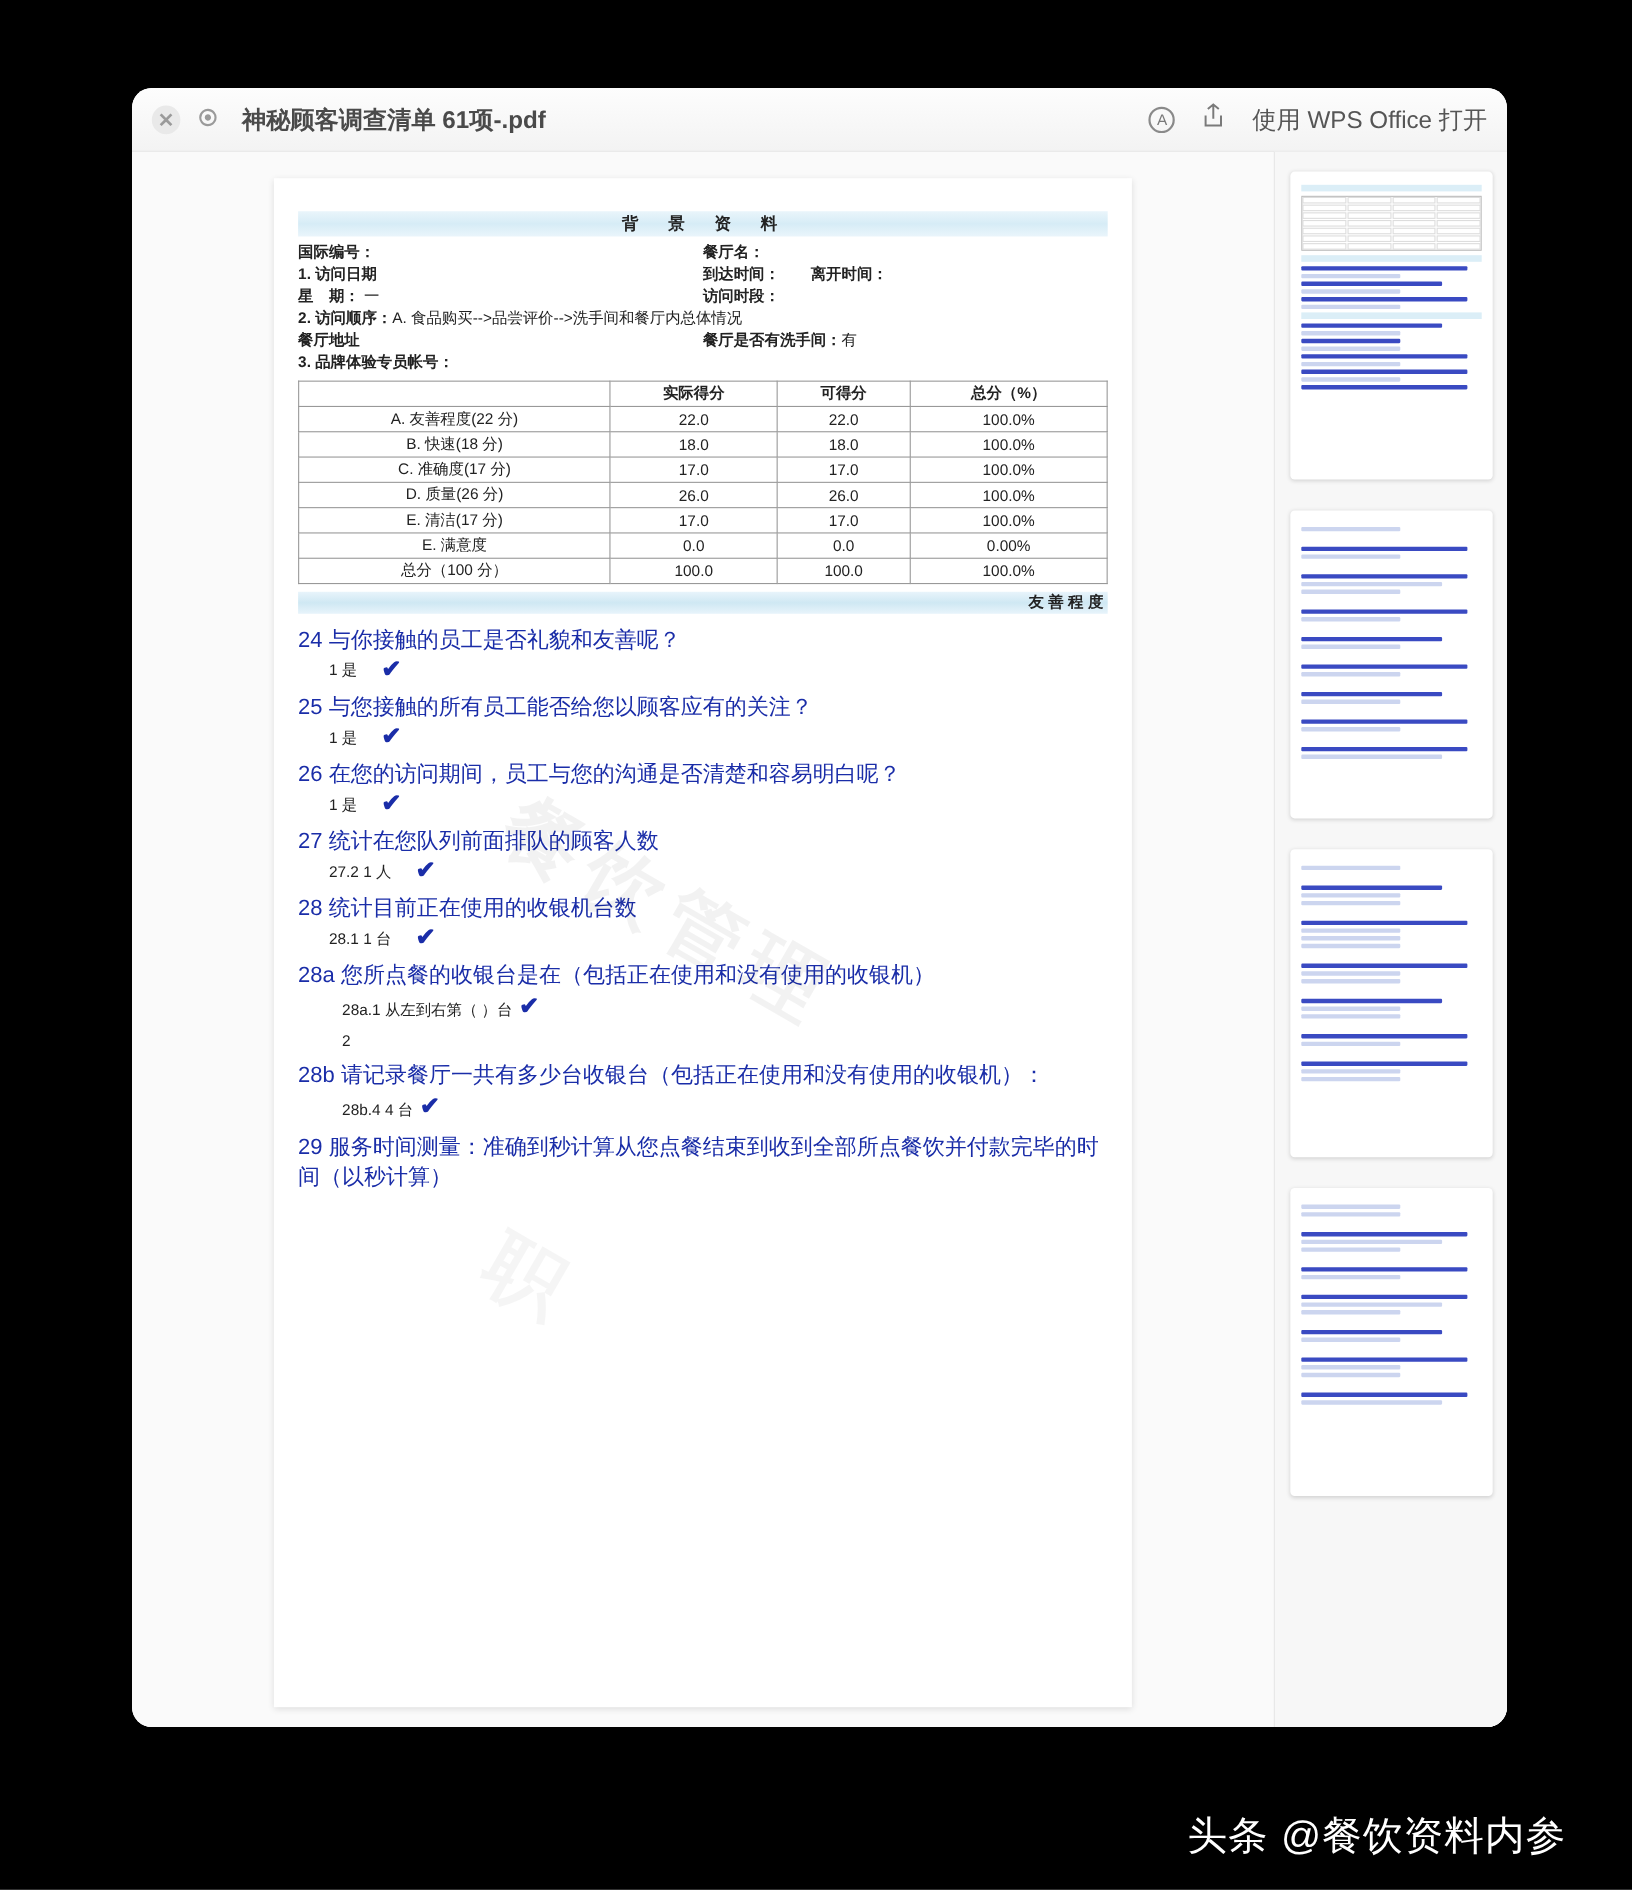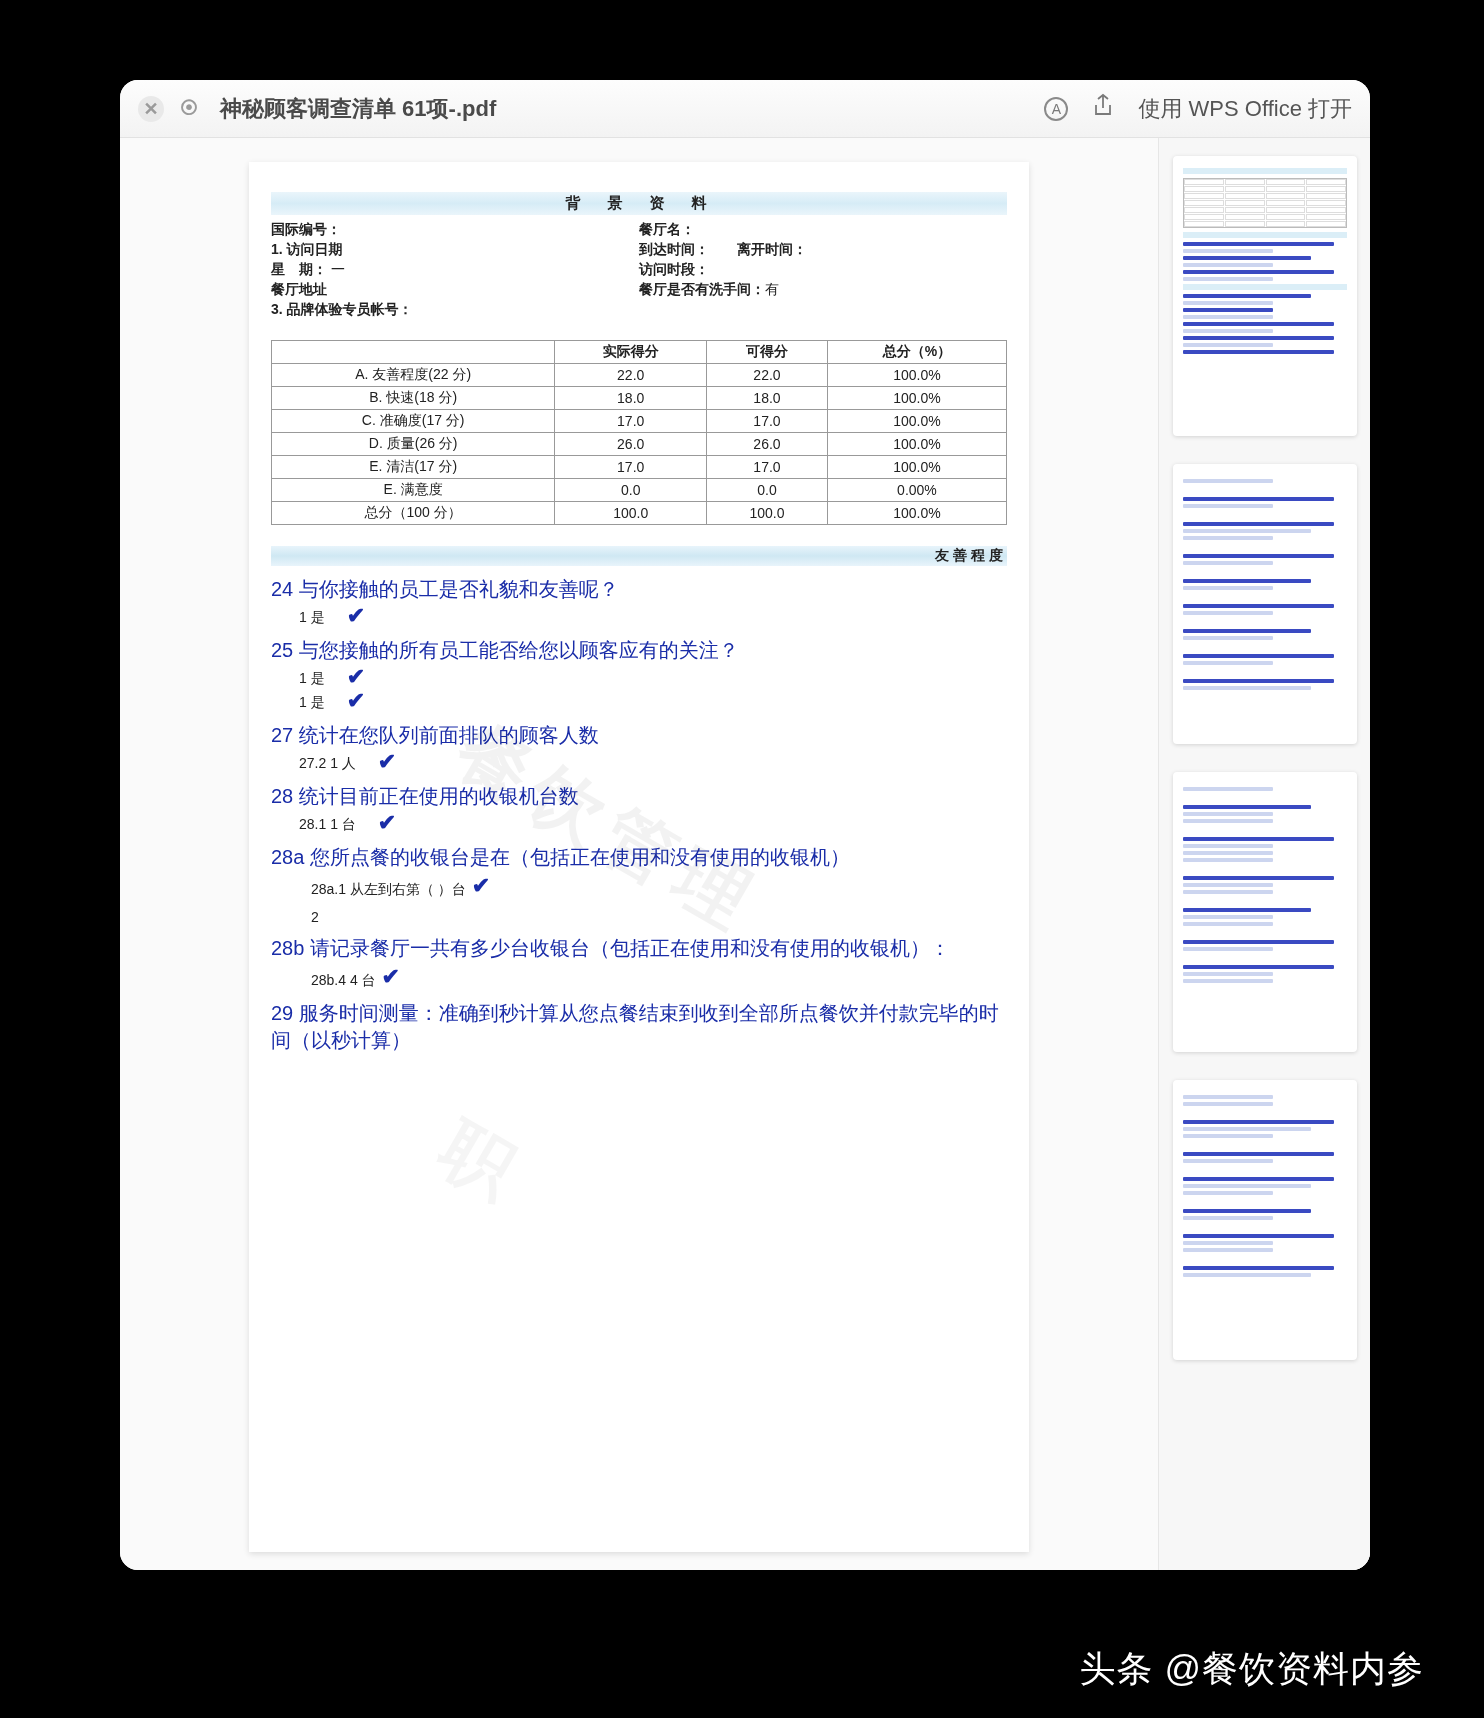--- a/index.html
+++ b/index.html
@@ -68,21 +68,21 @@
     font-weight:600;
     letter-spacing:6px;
     padding:2px 0;
     margin: 0 0 6px 0;
     font-size:15px;
   }
   .row { display:flex; margin:2px 0; flex-wrap:wrap;}
   .row .cell { flex:1; }
   .lbl { font-weight:600; }
   table.score {
-    width:100%; border-collapse:collapse; margin:21px 0;
+    width:100%; border-collapse:collapse; margin:7px 0;
   }
   table.score th, table.score td {
     border:1px solid #999; padding:2px 6px; text-align:center; font-size:14px;
   }
   table.score td:first-child { text-align:center; }
   .sec-head {
     background: linear-gradient(#e8f4fb,#cfe8f3,#e8f4fb);
     text-align:right; font-weight:600; padding:1px 0; margin-top:4px; letter-spacing:4px;
   }
   .q { color:#1a2da8; font-size:20px; margin-top:10px; }
@@ -181,20 +181,23 @@
         </div>
         <div class="row">
           <div class="cell"><span class="lbl">1. 访问日期</span></div>
           <div class="cell"><span class="lbl">到达时间：</span>　　<span class="lbl">离开时间：</span></div>
         </div>
         <div class="row">
           <div class="cell"><span class="lbl">星　期：</span> <span>一</span></div>
           <div class="cell"><span class="lbl">访问时段：</span></div>
         </div>
         <div class="row">
+          <div style="width:100%"><span class="lbl">2. 访问顺序：</span><span>A. 食品购买--&gt;品尝评价--&gt;洗手间和餐厅内总体情况</span></div>
+        </div>
+        <div class="row">
           <div class="cell"><span class="lbl">餐厅地址</span></div>
           <div class="cell"><span class="lbl">餐厅是否有洗手间：</span><span>有</span></div>
         </div>
         <div class="row">
           <div style="width:100%"><span class="lbl">3. 品牌体验专员帐号：</span></div>
         </div>
 
         <table class="score">
           <thead>
               <tr>
@@ -257,20 +260,21 @@
             <span>1 是</span>
             <span class="check">✔</span>
           </div>
 
         <div class="q">25  与您接触的所有员工能否给您以顾客应有的关注？</div>
         <div class="ans">
             <span>1 是</span>
             <span class="check">✔</span>
           </div>
 
+        <div class="q">26  在您的访问期间，员工与您的沟通是否清楚和容易明白呢？</div>
         <div class="ans">
             <span>1 是</span>
             <span class="check">✔</span>
           </div>
 
 
         <div class="q">27  统计在您队列前面排队的顾客人数</div>
         <div class="ans">
             <span>27.2 1 人</span>
             <span class="check">✔</span>

